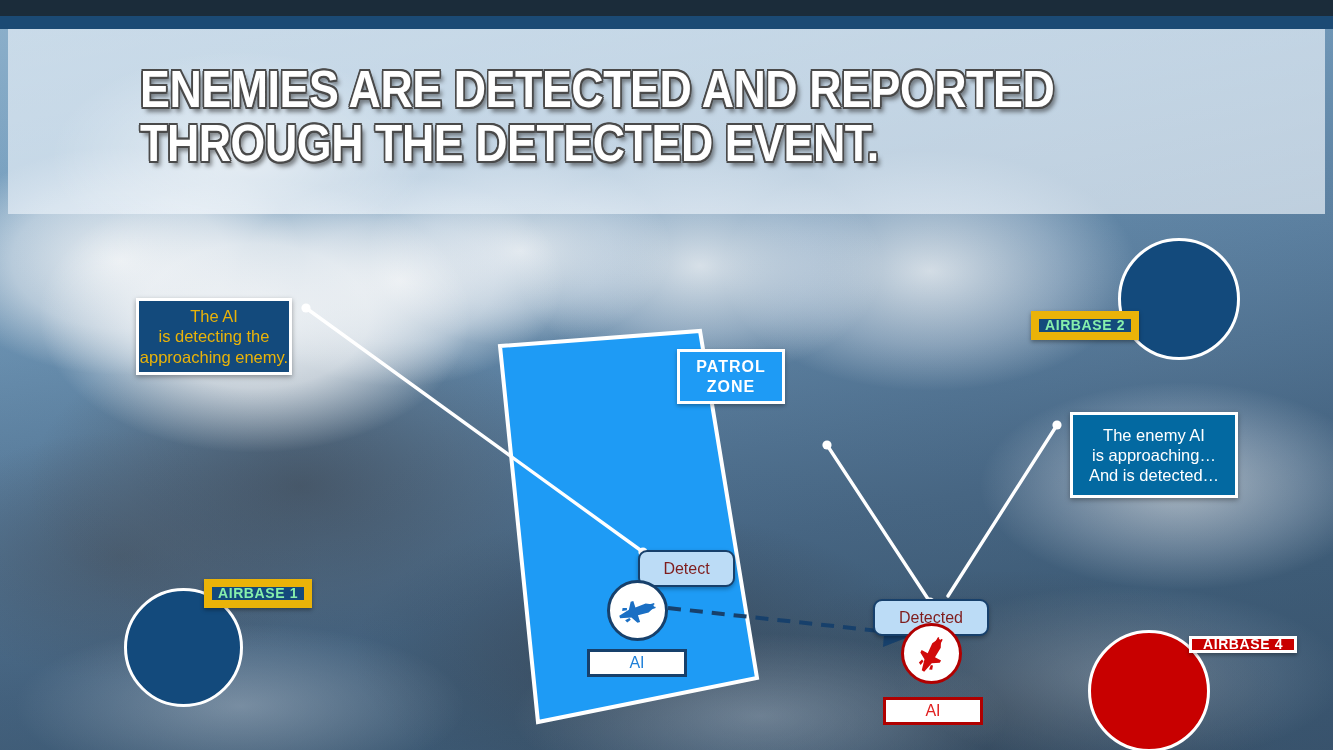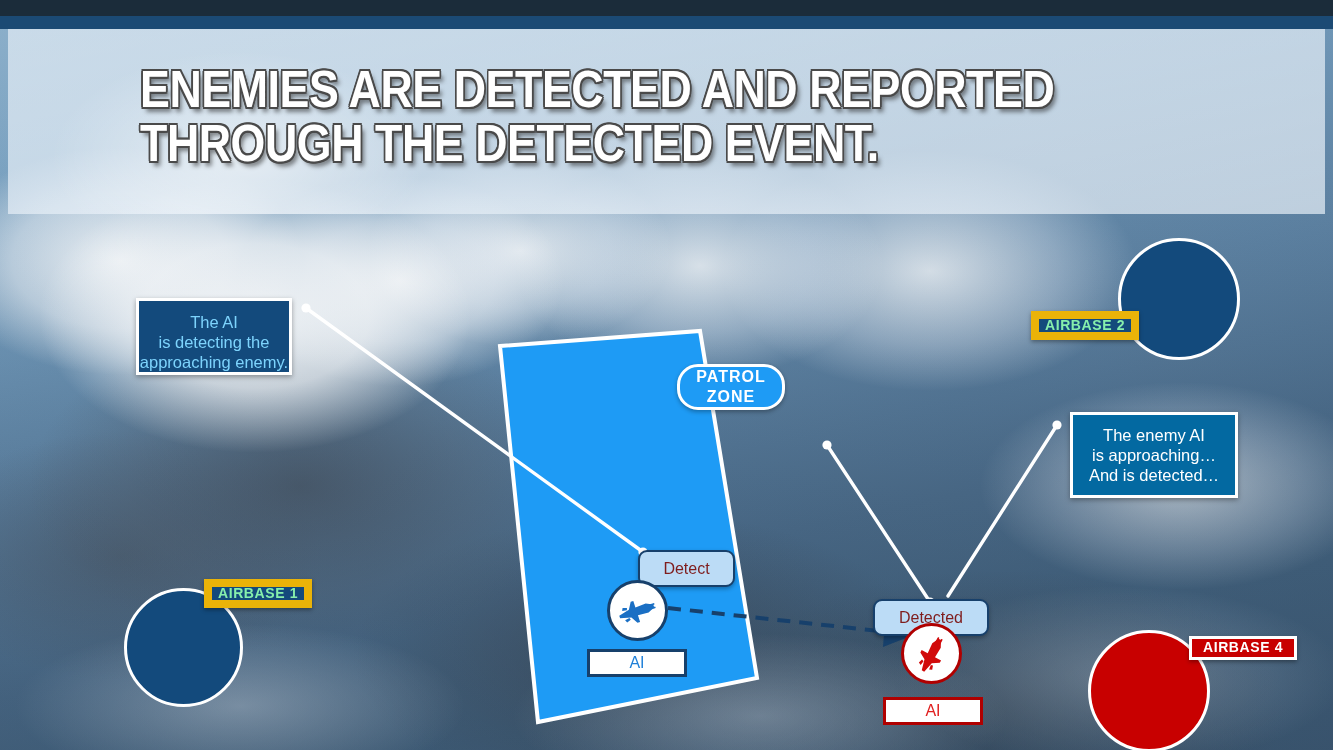--- a/index.html
+++ b/index.html
@@ -96,25 +96,24 @@
     box-sizing: border-box;
     display: flex;
     align-items: center;
     justify-content: center;
     text-align: center;
     line-height: 1.22;
   }
   .callout-navy {
     background: #134a7c;
     border: 3px solid #ffffff;
-    color: #7dd3fc;
+    color: #eab308;
     font-size: 16.5px;
     white-space: pre-line;
     box-shadow: 0 2px 5px rgba(0,0,0,0.35);
-    align-items: flex-end;
   }
   .callout-red {
     background: #0369a1;
     border: 3px solid #ffffff;
     color: #ffffff;
     font-size: 16.5px;
     white-space: pre-line;
     box-shadow: 0 2px 5px rgba(0,0,0,0.35);
   }
   .tag-navy {
@@ -233,25 +232,25 @@
   <div class="airbase-circle circle-navy" style="left:124px; top:572px; width:119px; height:119px;"></div>
   <div class="airbase-circle circle-navy" style="left:1118px; top:222px; width:122px; height:122px;"></div>
   <div class="airbase-circle circle-red" style="left:1088px; top:614px; width:122px; height:122px;"></div>
 
   <div class="box tag-navy" style="left:204px; top:563px; width:108px; height:29px;">
     <span>AIRBASE 1</span>
   </div>
   <div class="box tag-navy" style="left:1031px; top:295px; width:108px; height:29px;">
     <span>AIRBASE 2</span>
   </div>
-  <div class="box tag-red" style="left:1189px; top:620px; width:108px; height:24px;">
+  <div class="box tag-red" style="left:1189px; top:620px; width:108px; height:17px;">
     <span>AIRBASE 4</span>
   </div>
 
-  <div class="box tag-zone" style="left:677px; top:348px; width:108px; height:46px;border-radius:21px;">
+  <div class="box tag-zone" style="left:677px; top:333px; width:108px; height:55px;">
     <span>PATROL
 ZONE</span>
   </div>
 
   <div class="box callout-navy" style="left:136px; top:282px; width:156px; height:77px;">
     <span>The AI
 is detecting the
 approaching enemy.</span>
   </div>
 

